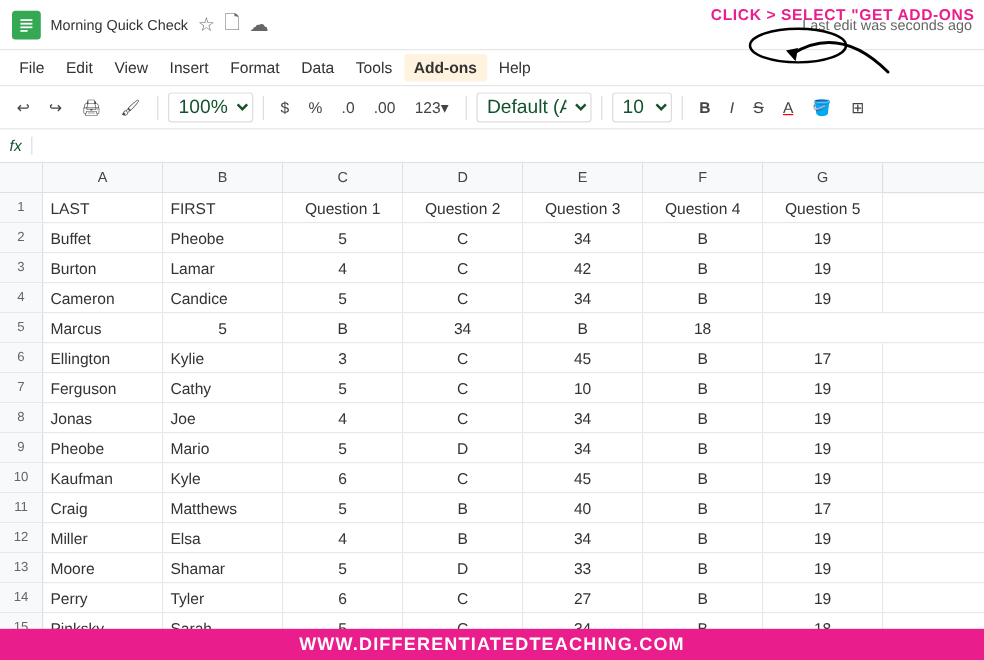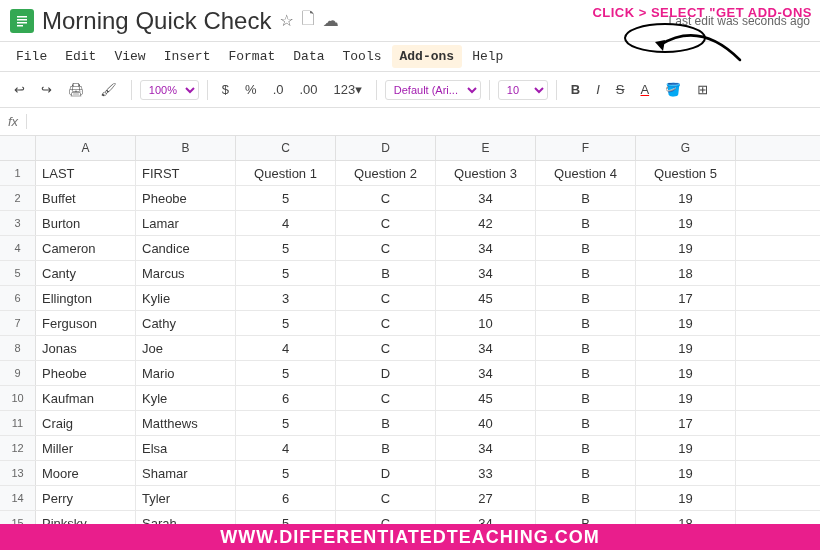--- a/index.html
+++ b/index.html
@@ -11,31 +11,30 @@
       background: #fff; padding: 0 10px; gap: 8px;
       border-bottom: 1px solid #e0e0e0;
     }
     #sheets-icon {
       width: 24px; height: 24px;
       background: #34a853; border-radius: 3px;
       display: flex; align-items: center; justify-content: center;
       color: white; font-weight: bold; font-size: 13px;
     }
     #title-text {
-      font-size: 24px; color: #333; font-weight: normal;
+      font-size: 12px; color: #333; font-weight: normal;
     }
     .title-icon { font-size: 16px; color: #666; cursor: pointer; }
     #last-edit { color: #666; font-size: 12px; margin-left: auto; }
 
     
     #menu-bar {
       display: flex; align-items: center; height: 30px;
       background: #fff; padding: 0 8px; gap: 2px;
       border-bottom: 1px solid #e0e0e0;
-      font-family: Liberation Mono, monospace;
     }
     .menu-item {
       padding: 4px 8px; font-size: 13px; color: #333; cursor: pointer;
       border-radius: 3px;
     }
     .menu-item.highlighted {
       background: #fff3e0; font-weight: bold;
     }
 
     
@@ -44,21 +43,21 @@
       background: #fff; padding: 0 8px; gap: 4px;
       border-bottom: 1px solid #e0e0e0;
     }
     .toolbar-btn {
       padding: 3px 6px; font-size: 13px; color: #444; cursor: pointer;
       border: none; background: transparent; border-radius: 2px;
     }
     .toolbar-separator { width: 1px; height: 20px; background: #ddd; margin: 0 4px; }
     .toolbar-select {
       border: 1px solid #ddd; border-radius: 3px; padding: 2px 4px;
-      font-size: 11px; color: #a21caf; background: #fff; cursor: pointer;
+      font-size: 16px; color: #14532d; background: #fff; cursor: pointer;
     }
 
     
     #formula-bar {
       display: flex; align-items: center; height: 28px;
       background: #fff; padding: 0 8px; gap: 8px;
       border-bottom: 1px solid #e0e0e0;
     }
 
     
@@ -106,21 +105,21 @@
     .col-d { width: 100px; min-width: 100px; }
     .col-e { width: 100px; min-width: 100px; }
     .col-f { width: 100px; min-width: 100px; }
     .col-g { width: 100px; min-width: 100px; }
 
     
     #footer {
       position: absolute; bottom: 0; left: 0; right: 0;
       height: 26px; background: #e91e8c;
       display: flex; align-items: center; justify-content: center;
-      color: white; font-size: 18px; font-weight: bold; letter-spacing: 1px;
+      color: white; font-size: 15px; font-weight: bold; letter-spacing: 1px;
     }
 
     
     #annotation-overlay {
       position: absolute; top: 0; right: 0; width: 260px; height: 80px;
       pointer-events: none;
     }
 
     
     .annotation-text {
@@ -190,21 +189,21 @@
   <div class="toolbar-separator"></div>
   <button class="toolbar-btn"><b>B</b></button>
   <button class="toolbar-btn"><i>I</i></button>
   <button class="toolbar-btn"><s>S</s></button>
   <button class="toolbar-btn"><u style="text-decoration-color:red">A</u></button>
   <button class="toolbar-btn">🪣</button>
   <button class="toolbar-btn">⊞</button>
 </div>
 
 <div id="formula-bar">
-  <span style="font-size:13px;color:#737373;font-style:italic;padding-right:8px;border-right:1px solid #ddd">fx</span>
+  <span style="font-size:13px;color:#14532d;font-style:italic;padding-right:8px;border-right:1px solid #ddd">fx</span>
   <span style="flex:1"></span>
 </div>
 
 <div id="spreadsheet">
 
   <div id="col-headers">
     <div class="row-num-header"></div>
     <div class="col-header col-a">A</div>
     <div class="col-header col-b">B</div>
     <div class="col-header col-c">C</div>
@@ -249,21 +248,20 @@
       <div class="cell col-a">Cameron</div>
       <div class="cell col-b">Candice</div>
       <div class="cell col-c center">5</div>
       <div class="cell col-d center">C</div>
       <div class="cell col-e center">34</div>
       <div class="cell col-f center">B</div>
       <div class="cell col-g center">19</div>
     </div>
     <div class="sheet-row">
       <div class="row-num">5</div>
-      <div class="cell col-a">Canty</div>
       <div class="cell col-b">Marcus</div>
       <div class="cell col-c center">5</div>
       <div class="cell col-d center">B</div>
       <div class="cell col-e center">34</div>
       <div class="cell col-f center">B</div>
       <div class="cell col-g center">18</div>
     </div>
     <div class="sheet-row">
       <div class="row-num">6</div>
       <div class="cell col-a">Ellington</div>

